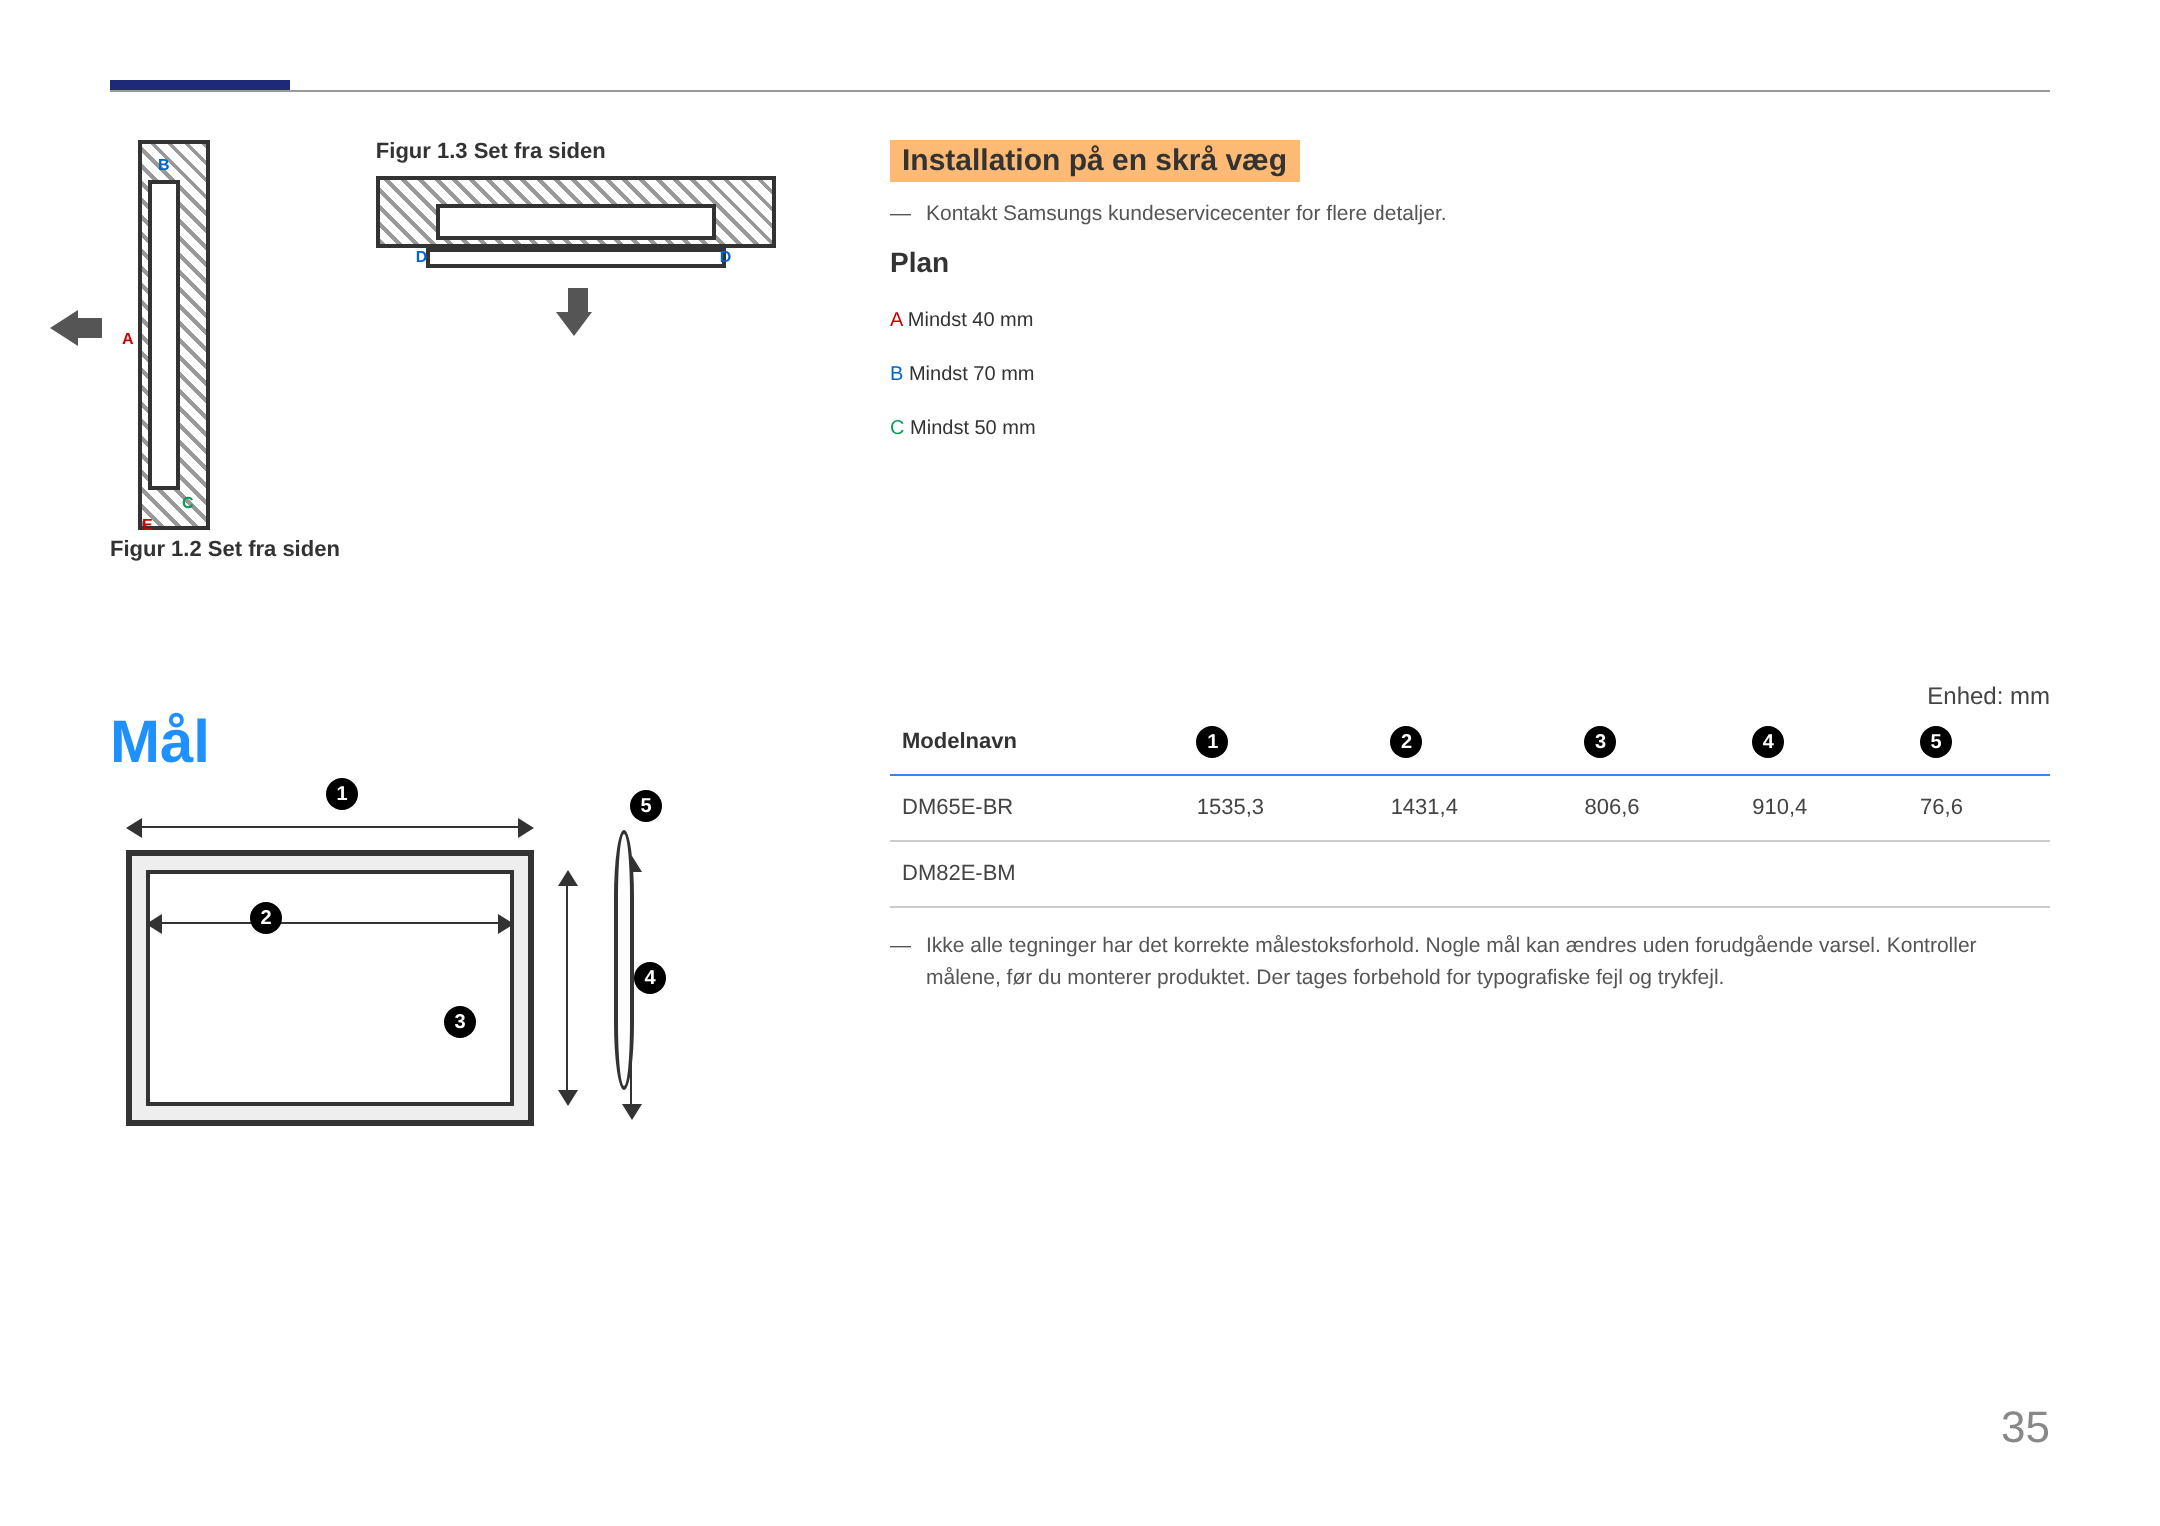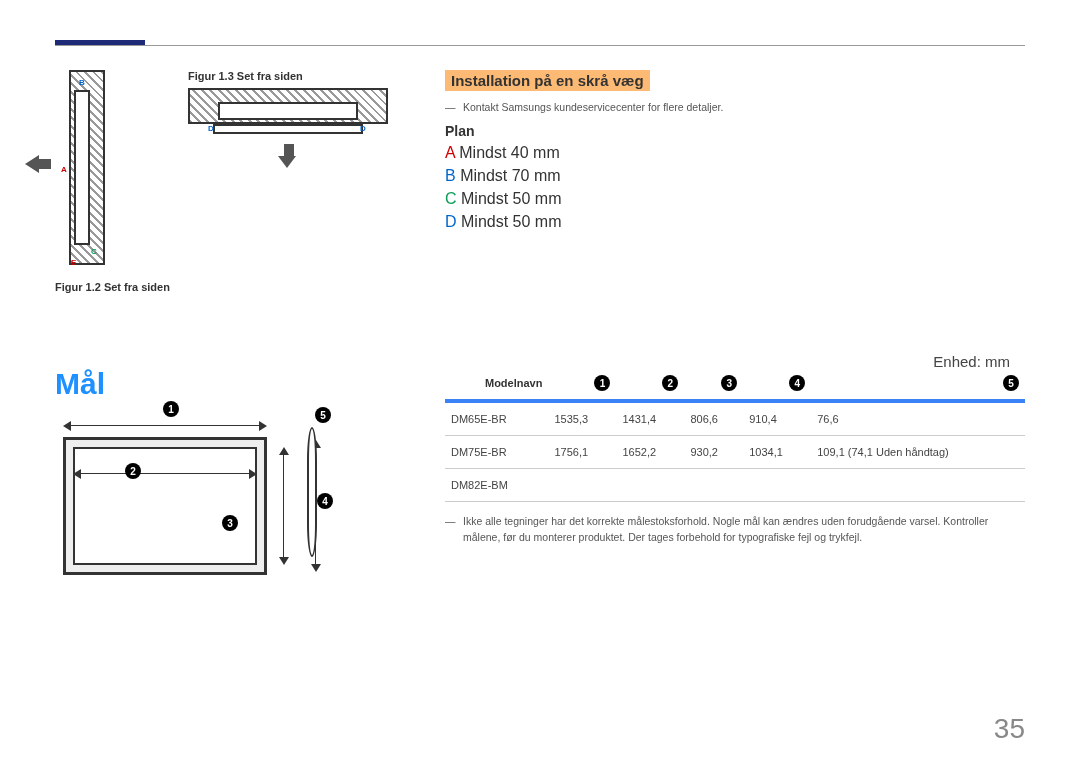--- a/index.html
+++ b/index.html
@@ -5,42 +5,42 @@
   *{box-sizing:border-box;margin:0;padding:0}
   body{font-family:"Segoe UI",Arial,sans-serif;font-size:11px;color:#333;background:#fff;width:1080px;height:763px;position:relative;padding:30px 55px 20px 55px}
   .hrule{position:absolute;top:45px;left:55px;right:55px;border-top:1px solid #999}
   .tab{position:absolute;top:40px;left:55px;width:90px;height:5px;background:#1e2a78}
   .content{display:flex;gap:40px;margin-top:40px}
   .leftcol{flex:0 0 350px;position:relative}
   .rightcol{flex:1}
   .fig-cap{font-weight:bold;font-size:11px;margin-bottom:6px}
   .fig13-area{display:flex;gap:18px;align-items:flex-start;margin-bottom:18px}
   .fig13-cap{flex:1}
-  .fig12-cap{margin-top:16px}
+  .fig12-cap{margin-top:4px}
   .hdr{background:#fdba74;display:inline-block;padding:2px 6px;font-weight:bold;font-size:15px;color:#333;margin-bottom:6px}
   .note{font-size:10.5px;color:#555;margin:4px 0 10px 0;position:relative;padding-left:18px}
   .note:before{content:"―";position:absolute;left:0;top:0}
   .plan-h{font-weight:bold;font-size:14px;margin:6px 0 4px 0}
-  .spec{font-size:16px;margin:5px 0}
+  .spec{font-size:10px;margin:16px 0}
   .lA{color:#c00}.lB{color:#06c}.lC{color:#0a9d58}.lD{color:#06c}.lE{color:#c00}
   .note2{font-size:10.5px;color:#555;margin-top:10px;position:relative;padding-left:18px;line-height:1.5}
   .note2:before{content:"―";position:absolute;left:0;top:0}
 
   .mal-section{margin-top:50px;display:flex;gap:40px}
   .mal-left{flex:0 0 350px}
   .mal-title{color:#1e90ff;font-size:30px;font-weight:700;margin-bottom:14px}
   .mal-right{flex:1;position:relative}
-  .unit{position:absolute;right:15px;top:-14px;font-size:15px;color:#444}
+  .unit{position:absolute;right:0;top:-14px;font-size:12px;color:#444}
   .tbl{width:100%;border-collapse:collapse;font-size:11px}
-  .tbl th{text-align:right;font-weight:bold;padding:8px 6px;border-bottom:4px solid #3b82f6}
+  .tbl th{text-align:left;font-weight:bold;padding:8px 6px;border-bottom:1px solid #3b82f6}
   .tbl td{padding:10px 6px;border-bottom:1px solid #ccc;color:#444}
   .num-circ{display:inline-flex;width:16px;height:16px;border-radius:50%;background:#000;color:#fff;align-items:center;justify-content:center;font-size:10px;font-weight:bold}
   .note3{font-size:10.5px;color:#555;margin-top:12px;position:relative;padding-left:18px;line-height:1.5}
   .note3:before{content:"―";position:absolute;left:0;top:0}
-  .pagenum{position:absolute;bottom:18px;right:55px;font-size:28px;color:#888}
+  .pagenum{position:absolute;bottom:36px;right:55px;font-size:22px;color:#888}
 
   
   .sideview{position:relative;width:56px;height:195px}
   .wall{position:absolute;left:14px;top:0;width:36px;height:195px;background:repeating-linear-gradient(45deg,#999 0 2px,#fff 2px 6px);border:2px solid #333}
   .panel{position:absolute;left:19px;top:20px;width:16px;height:155px;background:#fff;border:2px solid #333}
   .lbl{position:absolute;font-size:8px;font-weight:bold}
   .arrow-left{position:absolute;left:-30px;top:85px}
   .arrow-left div{width:0;height:0;border-right:14px solid #555;border-top:9px solid transparent;border-bottom:9px solid transparent}
   .arrow-left:before{content:"";position:absolute;left:12px;top:4px;width:14px;height:10px;background:#555}
 
@@ -121,21 +121,20 @@
     </div>
   </div>
 
   <div class="rightcol">
     <span class="hdr">Installation på en skrå væg</span>
     <div class="note">Kontakt Samsungs kundeservicecenter for flere detaljer.</div>
     <div class="plan-h">Plan</div>
     <div class="spec"><span class="lA">A</span> <span>Mindst 40 mm</span></div>
     <div class="spec"><span class="lB">B</span> <span>Mindst 70 mm</span></div>
     <div class="spec"><span class="lC">C</span> <span>Mindst 50 mm</span></div>
-    <div class="spec"><span class="lD">D</span> <span>Mindst 50 mm</span></div>
   </div>
 </div>
 
 <div class="mal-section">
   <div class="mal-left">
     <div class="mal-title">Mål</div>
     <div class="mal-draw">
       <div class="front">
         <div class="front-box"></div>
         <div class="front-inner"></div>
@@ -181,28 +180,20 @@
       <tbody id="tbody">
           <tr>
             <td>DM65E-BR</td>
             <td>1535,3</td>
             <td>1431,4</td>
             <td>806,6</td>
             <td>910,4</td>
             <td>76,6</td>
           </tr>
           <tr>
-            <td>DM75E-BR</td>
-            <td>1756,1</td>
-            <td>1652,2</td>
-            <td>930,2</td>
-            <td>1034,1</td>
-            <td>109,1 (74,1 Uden håndtag)</td>
-          </tr>
-          <tr>
             <td>DM82E-BM</td>
             <td></td>
             <td></td>
             <td></td>
             <td></td>
             <td></td>
           </tr>
         </tbody>
     </table>
     <div class="note3">Ikke alle tegninger har det korrekte målestoksforhold. Nogle mål kan ændres uden forudgående varsel. Kontroller målene, før du monterer produktet. Der tages forbehold for typografiske fejl og trykfejl.</div>

